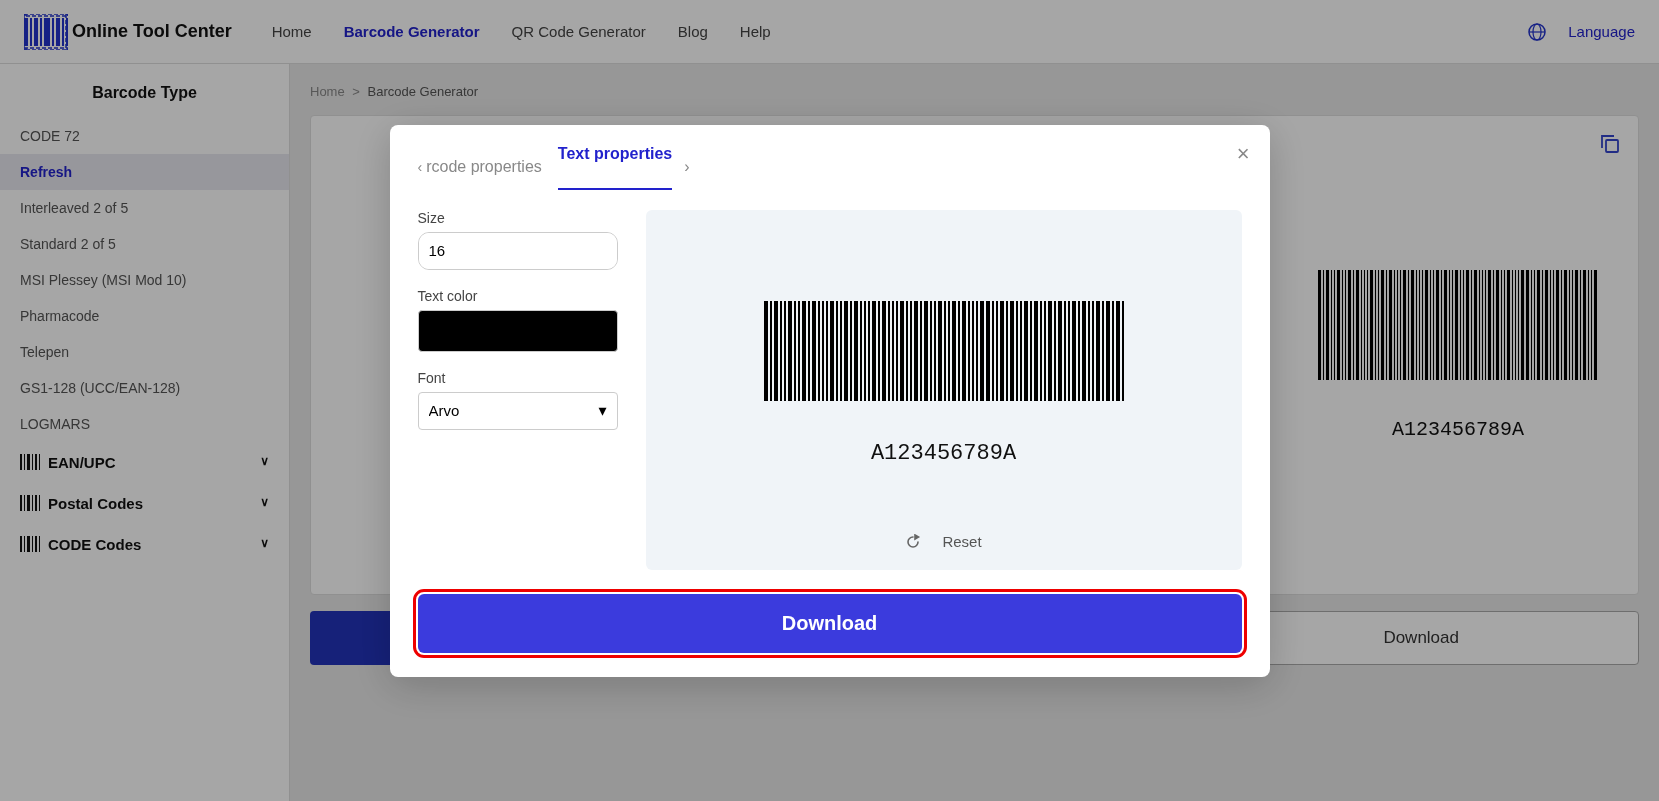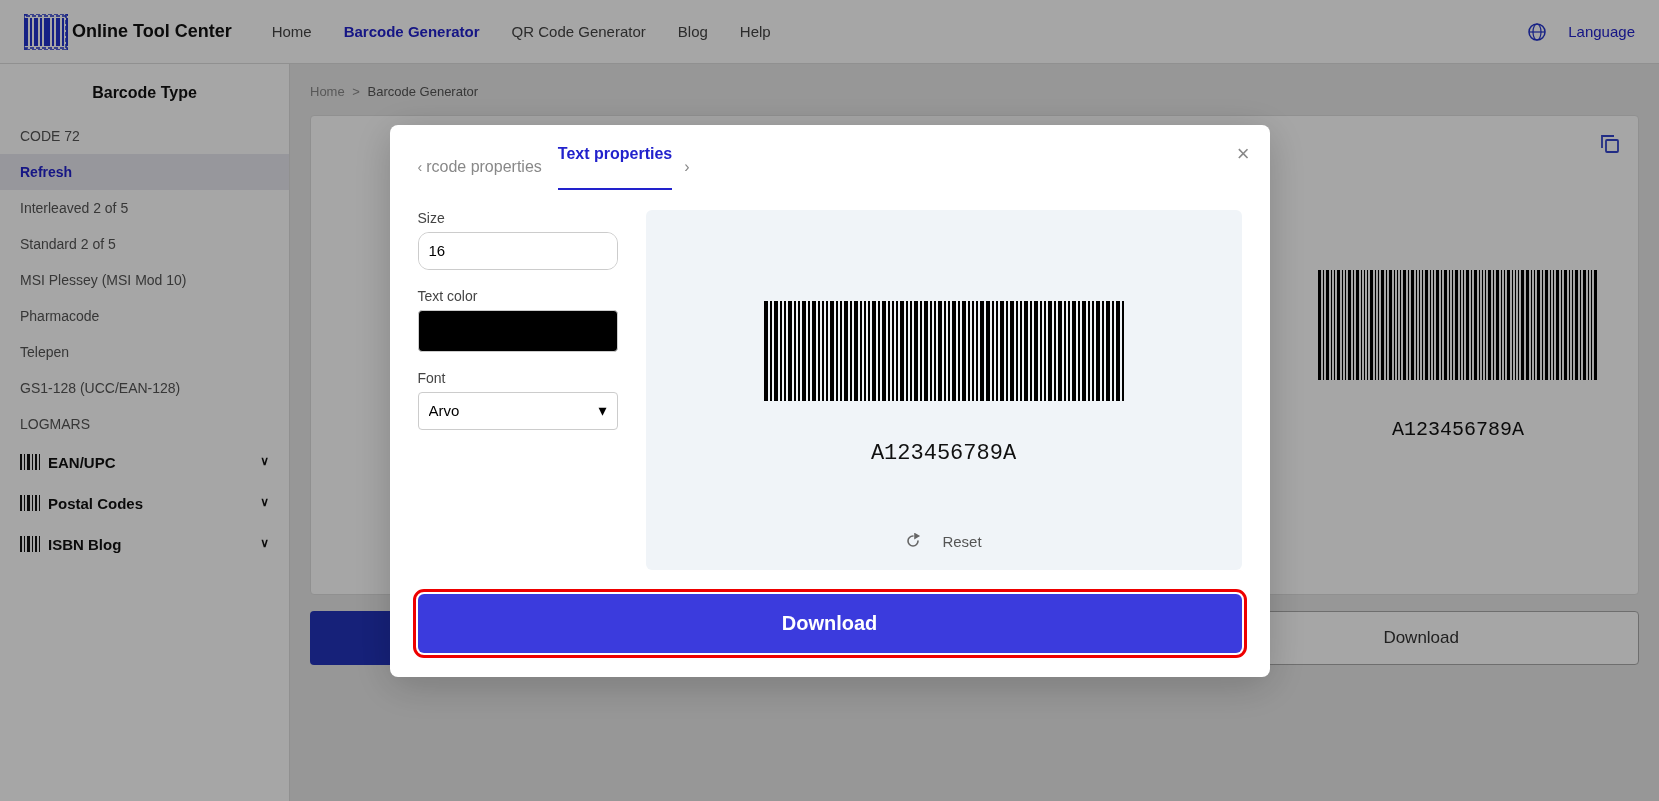--- a/index.html
+++ b/index.html
@@ -349,21 +349,21 @@
       justify-content: center;
     }
     .barcode-label {
       font-size: 22px;
       font-family: 'Courier New', monospace;
       color: #111;
       margin-top: 10px;
     }
     .reset-btn {
       display: flex;
-      align-items: flex-start;
+      align-items: flex-end;
       gap: 21px;
       color: #555;
       font-size: 15px;
       cursor: pointer;
       background: none;
       border: none;
       margin-top: 0;
     }
     .modal-footer {
       padding: 0 28px 24px;
@@ -468,21 +468,21 @@
     </div>
     <div class="sidebar-section">
       <svg width="20" height="16" viewBox="0 0 20 16">
         <rect x="0" y="0" width="2" height="16" fill="#111"></rect>
         <rect x="4" y="0" width="1" height="16" fill="#111"></rect>
         <rect x="7" y="0" width="3" height="16" fill="#111"></rect>
         <rect x="12" y="0" width="1" height="16" fill="#111"></rect>
         <rect x="15" y="0" width="2" height="16" fill="#111"></rect>
         <rect x="19" y="0" width="1" height="16" fill="#111"></rect>
       </svg>
-      <span>ISBN Blog</span>
+      <span>CODE Codes</span>
       <span class="chevron">∨</span>
     </div>
   </aside>
 
   <div class="content-area">
     <div class="breadcrumb">
       <span>Home</span>
       <span class="sep">&gt;</span>
       <span class="current">Barcode Generator</span>
     </div>

